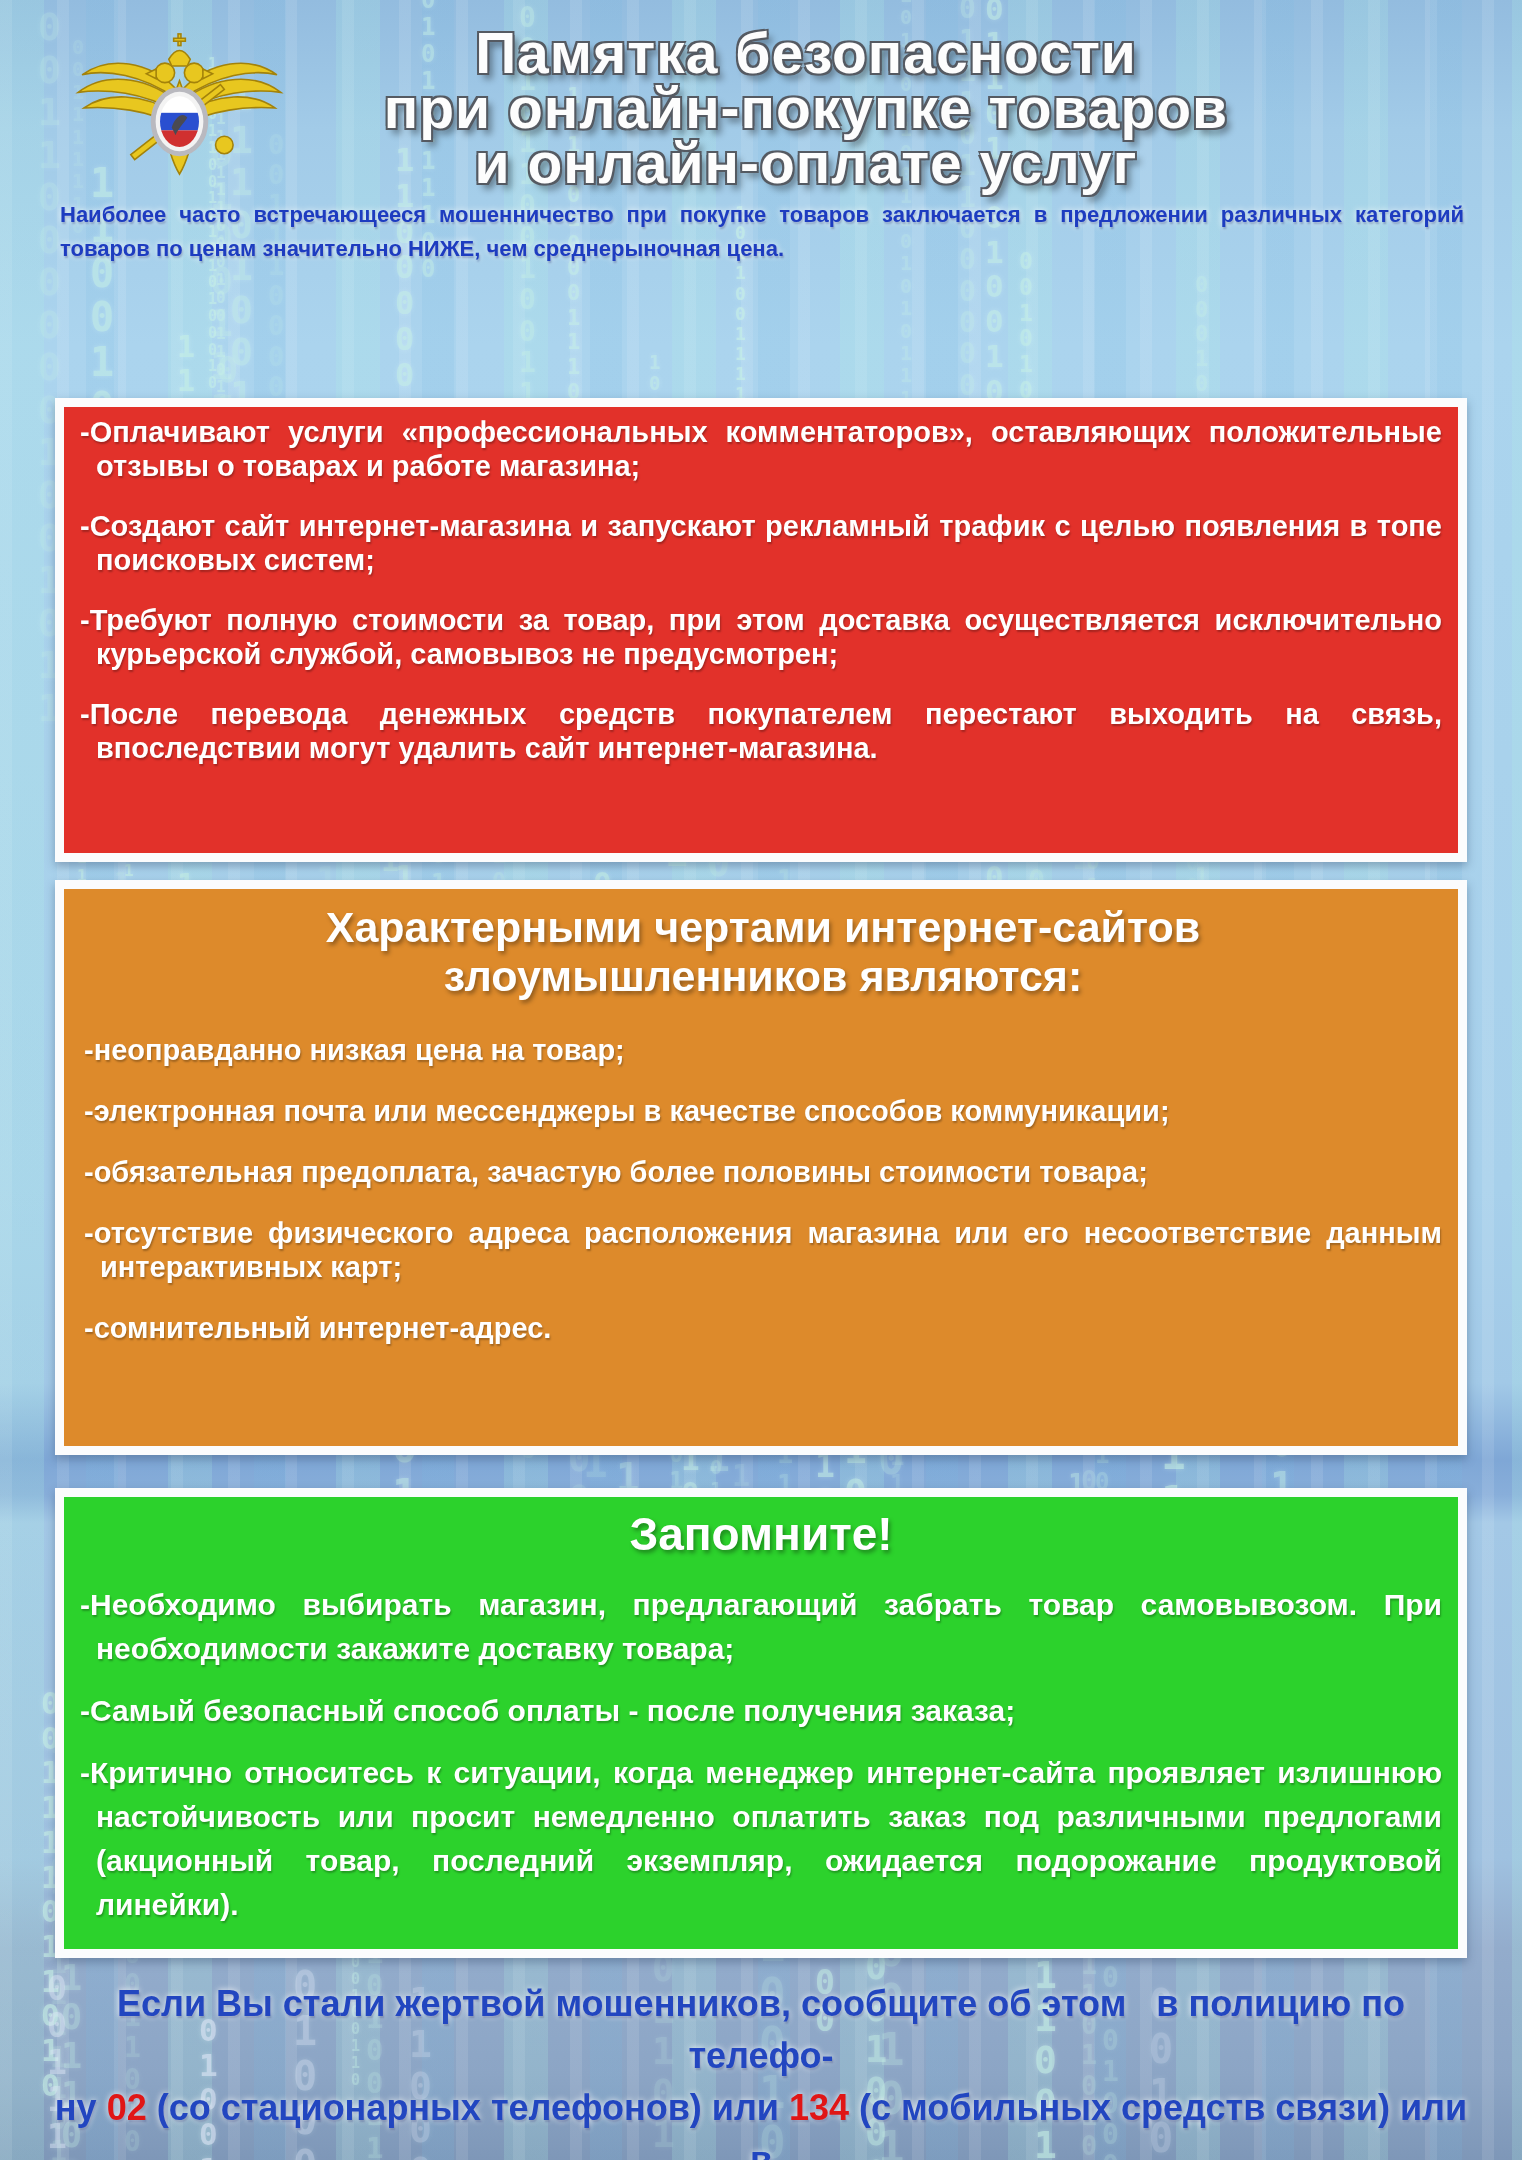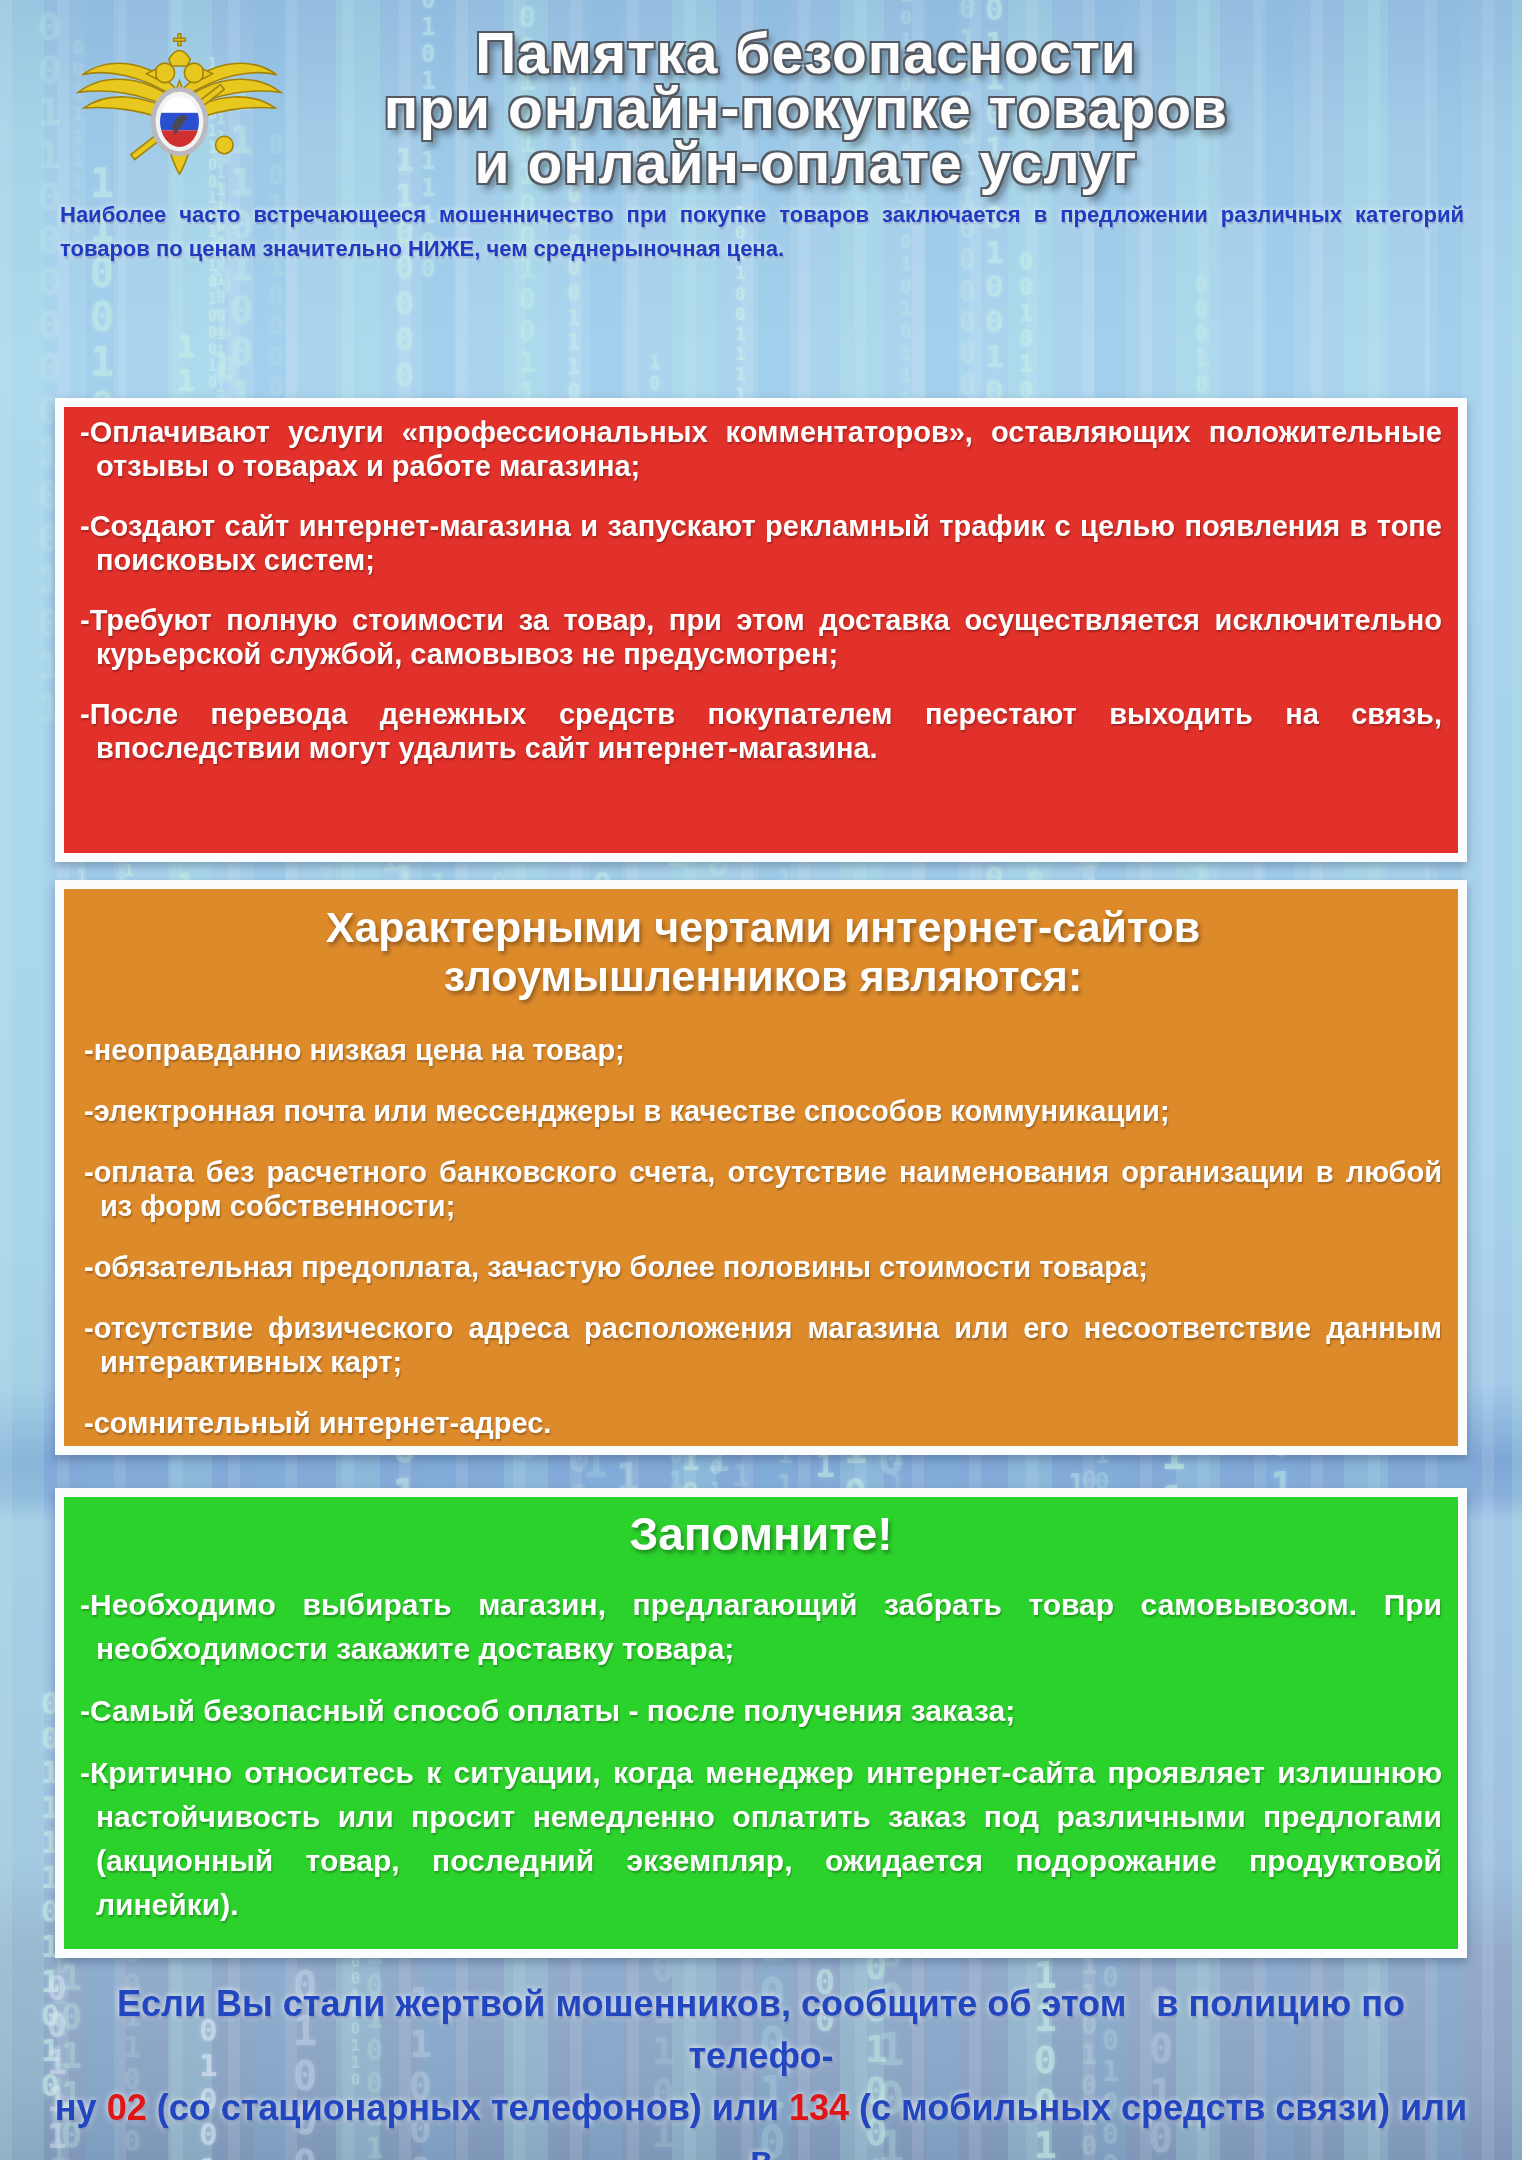--- a/index.html
+++ b/index.html
@@ -1670,21 +1670,20 @@
       <p>-Оплачивают услуги «профессиональных комментаторов», оставляющих положительные отзывы о товарах и работе магазина;</p>
       <p>-Создают сайт интернет-магазина и запускают рекламный трафик с целью появления в топе поисковых систем;</p>
       <p>-Требуют полную стоимости за товар, при этом доставка осуществляется исключительно курьерской службой, самовывоз не предусмотрен;</p>
       <p>-После перевода денежных средств покупателем перестают выходить на связь, впоследствии могут удалить сайт интернет-магазина.</p>
     </section>
 
     <section class="panel panel-orange" style="background: rgb(221, 138, 43); padding-left: 20px;">
       <h2>Характерными чертами интернет-сайтов злоумышленников являются:</h2>
       <p>-неоправданно низкая цена на товар;</p>
       <p>-электронная почта или мессенджеры в качестве способов коммуникации;</p>
-      <p>-оплата без расчетного банковского счета, отсутствие наименования организации в любой из форм собственности;</p>
       <p>-обязательная предоплата, зачастую более половины стоимости товара;</p>
       <p>-отсутствие физического адреса расположения магазина или его несоответствие данным интерактивных карт;</p>
       <p>-сомнительный интернет-адрес.</p>
     </section>
 
     <section class="panel panel-green" style="background: rgb(44, 210, 44);">
       <h2>Запомните!</h2>
       <p>-Необходимо выбирать магазин, предлагающий забрать товар самовывозом. При необходимости закажите доставку товара;</p>
       <p>-Самый безопасный способ оплаты - после получения заказа;</p>
       <p>-Критично относитесь к ситуации, когда менеджер интернет-сайта проявляет излишнюю настойчивость или просит немедленно оплатить заказ под различными предлогами (акционный товар, последний экземпляр, ожидается подорожание продуктовой линейки).</p>

